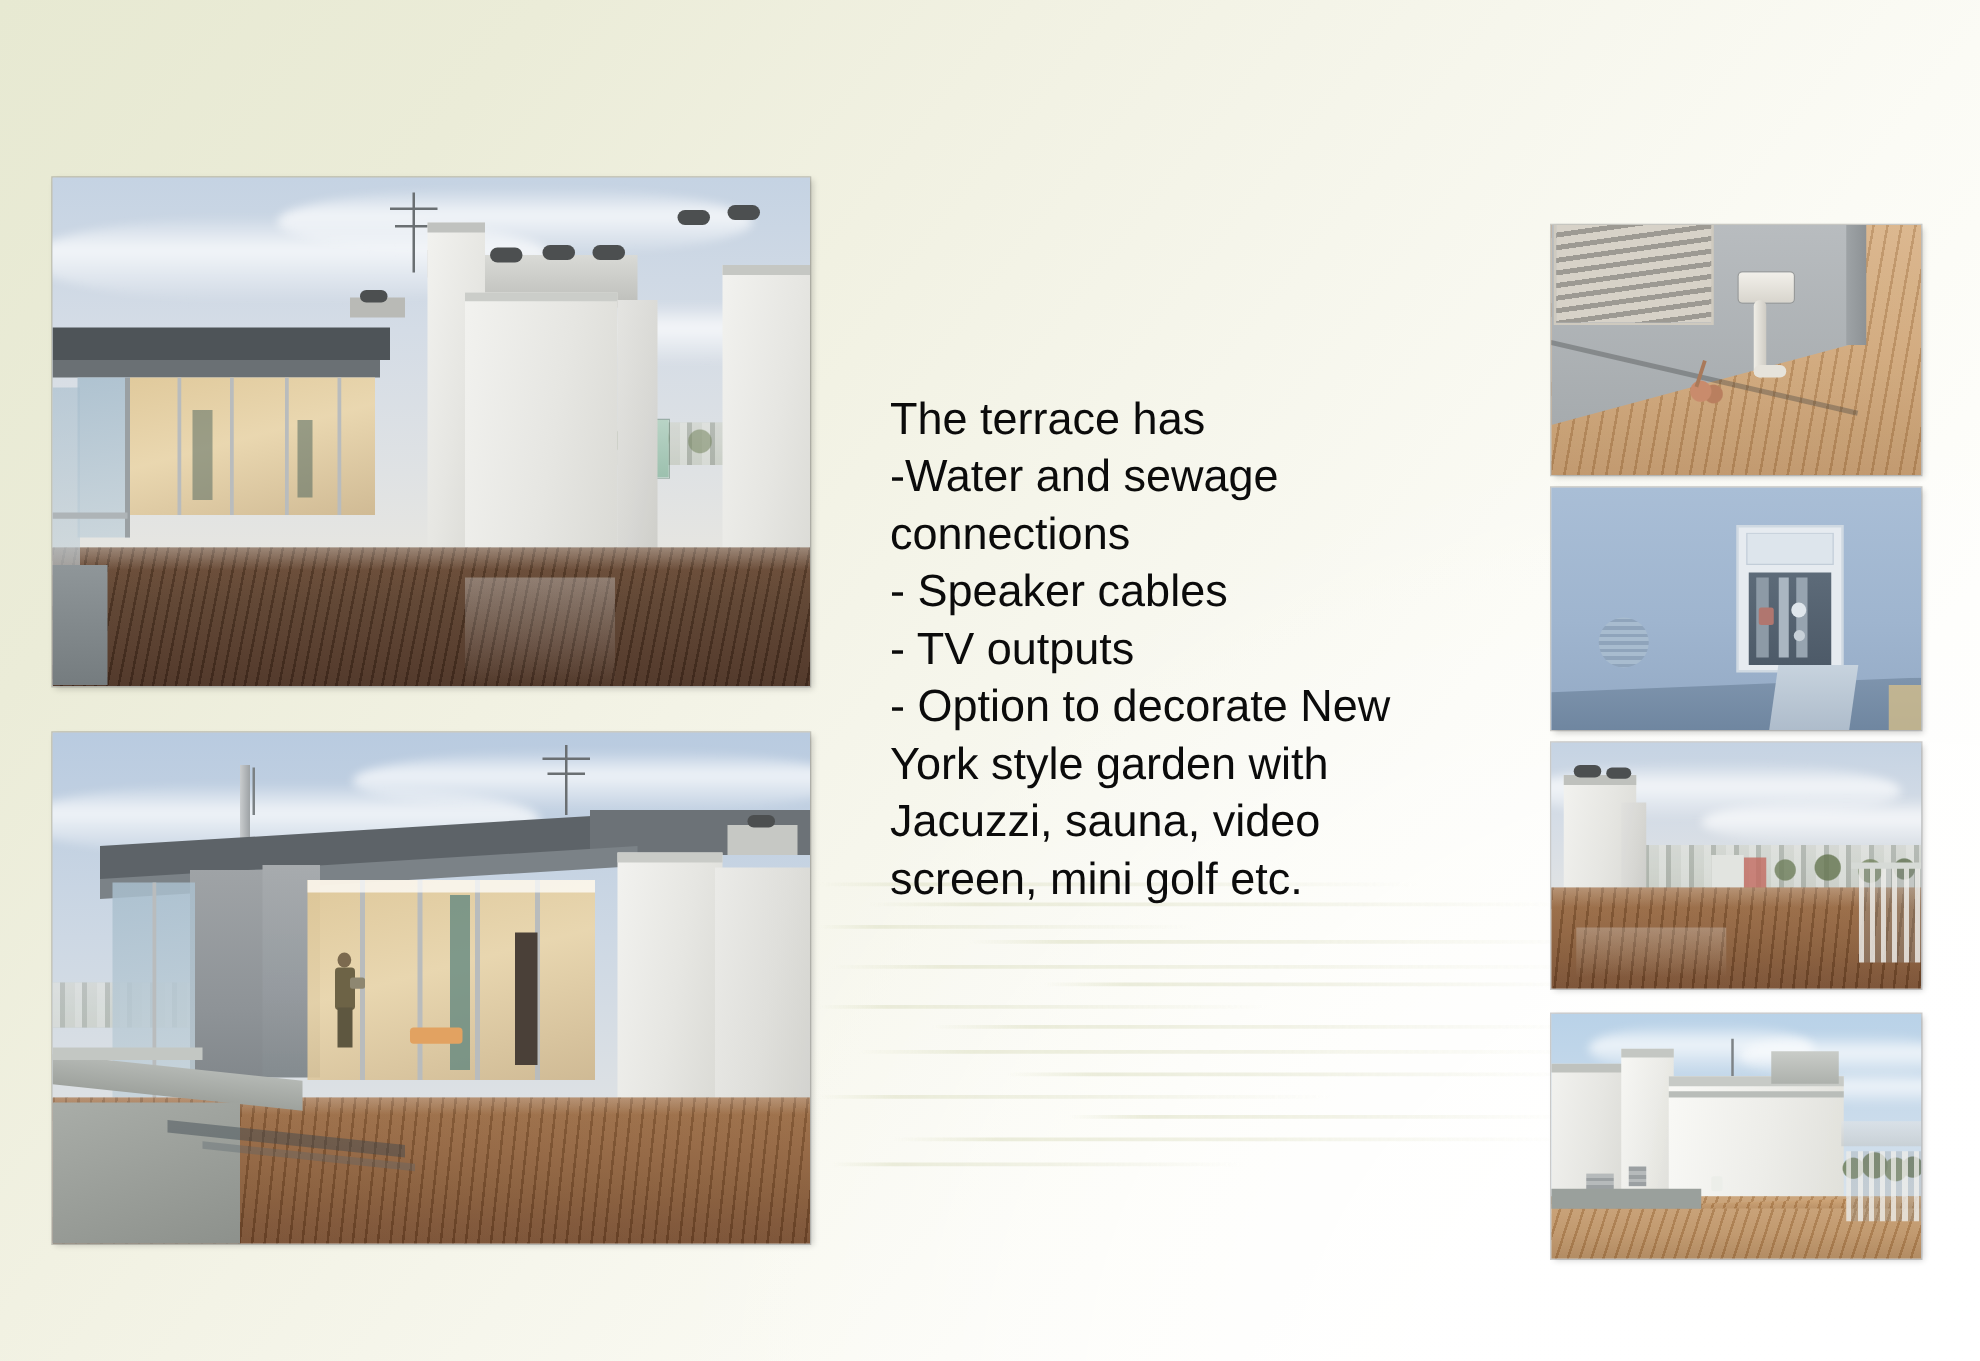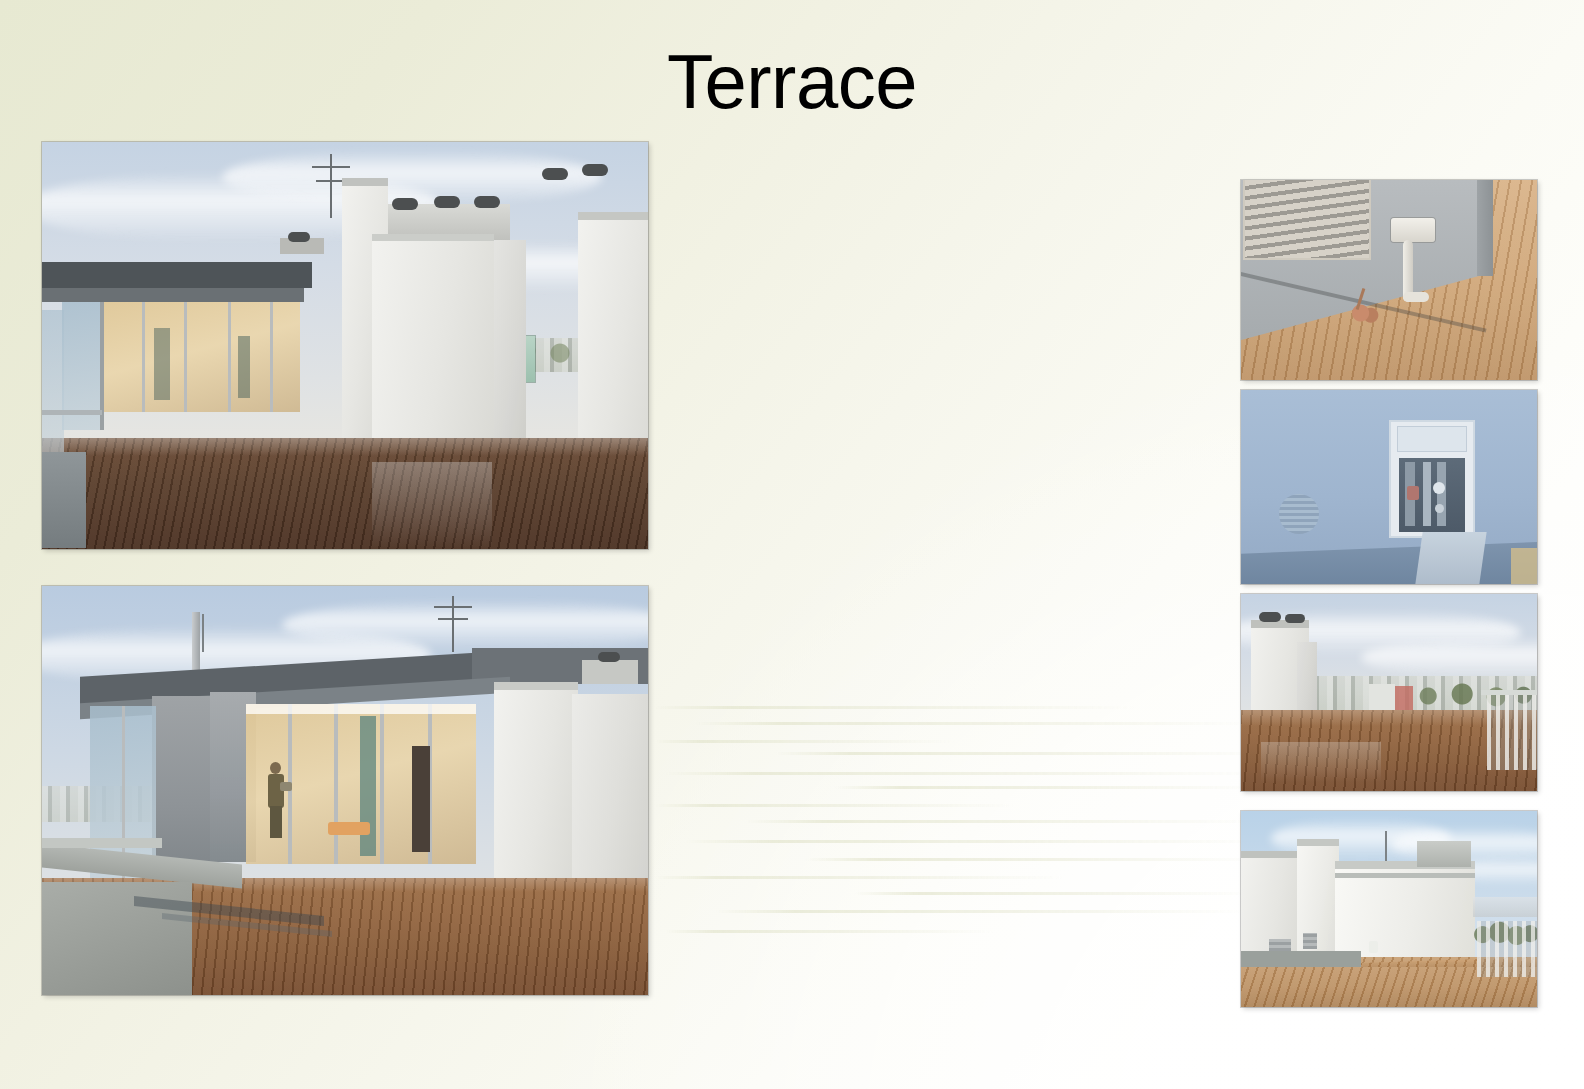--- a/index.html
+++ b/index.html
@@ -154,22 +154,30 @@
     <i style="left:0px;  top:104px; width:360px;"></i>
     <i style="left:90px; top:120px; width:520px;"></i>
     <i style="left:30px; top:140px; width:590px;"></i>
     <i style="left:150px;top:158px; width:460px;"></i>
     <i style="left:0px;  top:176px; width:410px;"></i>
     <i style="left:200px;top:192px; width:400px;"></i>
     <i style="left:60px; top:210px; width:540px;"></i>
     <i style="left:10px; top:230px; width:330px;"></i>
   </div>
 
-  <div id="title">Terrace</div>
-
+
+  <div id="bodytext">The terrace has
+-Water and sewage
+connections
+- Speaker cables
+- TV outputs
+- Option to decorate New
+York style garden with
+Jacuzzi, sauna, video
+screen, mini golf etc.</div>
 
   <div class="photo" style="left:42px; top:142px; width:606px; height:407px;">
     <div class="scene">
       <div class="lyr sky-overcast"></div>
       <div class="lyr cloudband" style="left:-20px; top:30px; width:420px; height:70px;"></div>
       <div class="lyr cloudband" style="left:180px; top:8px;  width:380px; height:55px;"></div>
       <div class="lyr cloudband" style="left:330px; top:100px;width:320px; height:50px;"></div>
 
       <div class="lyr" style="left:288px; top:12px; width:2px; height:64px; background:#6a6f72;"></div>
       <div class="lyr" style="left:270px; top:24px; width:38px; height:2px; background:#6a6f72;"></div>

